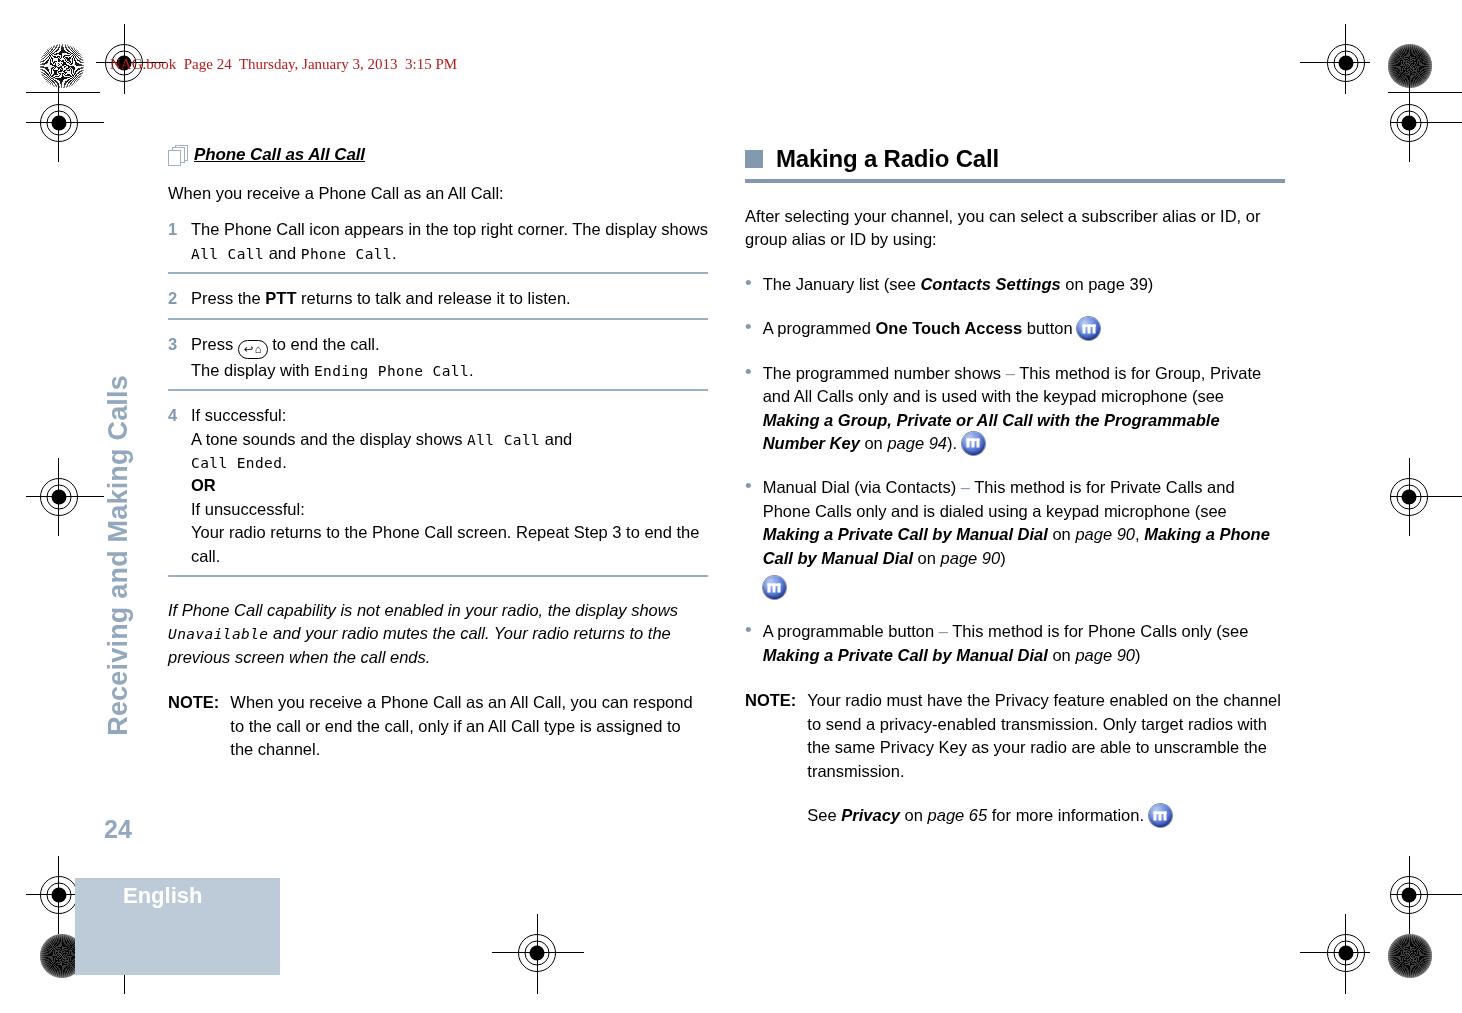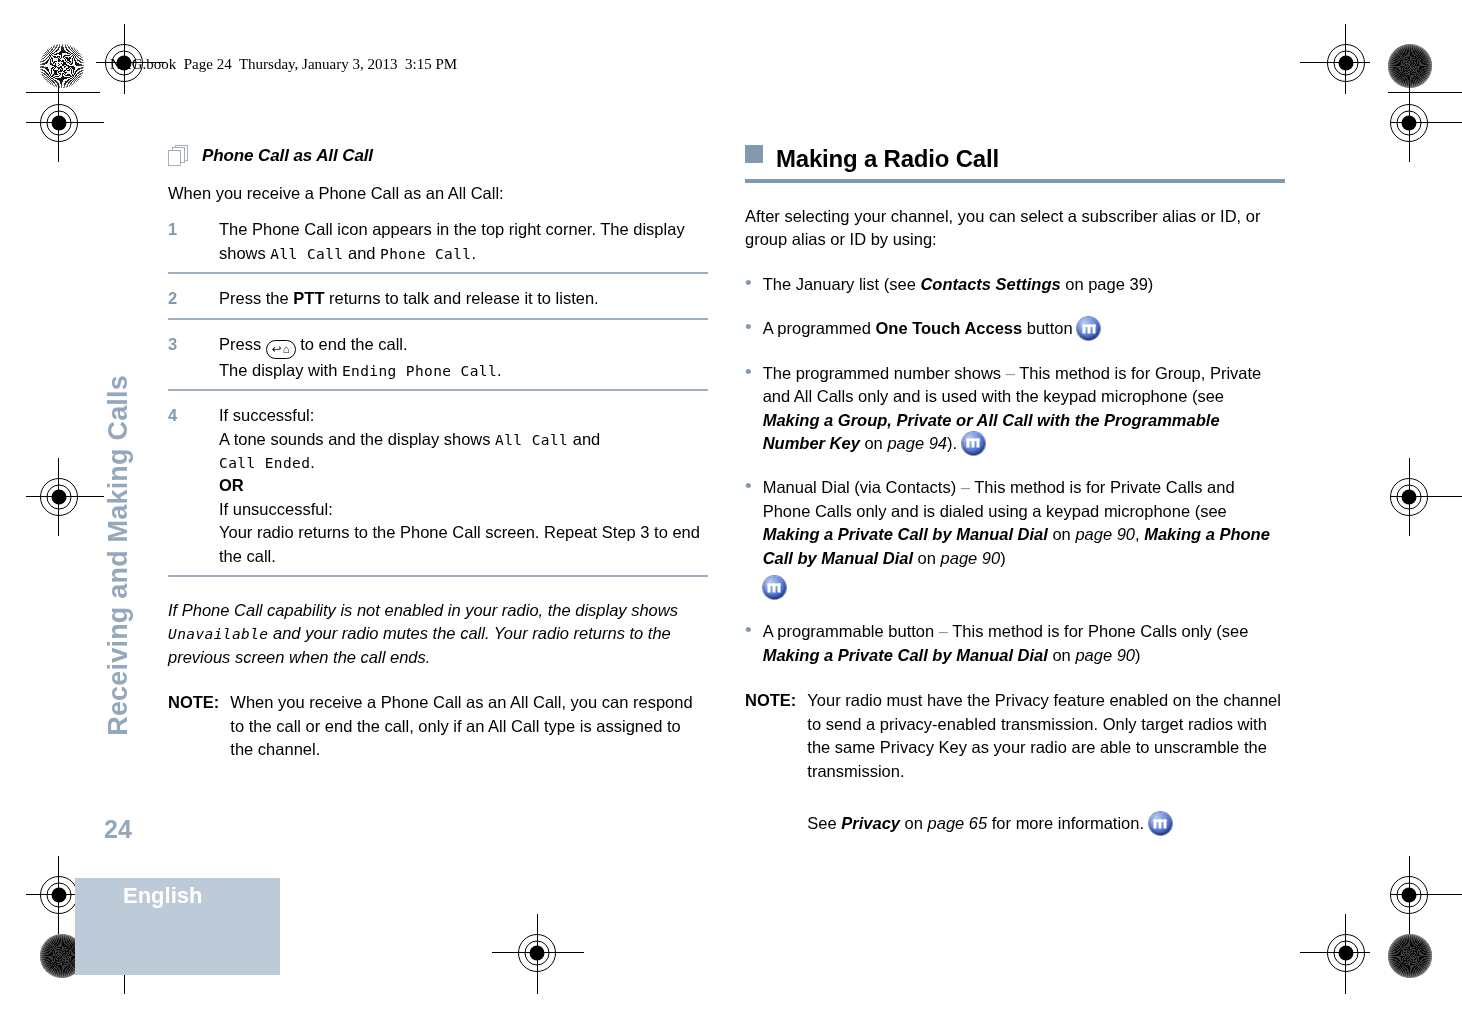--- a/index.html
+++ b/index.html
@@ -51,64 +51,64 @@
     background:#bdcbd9;
   }
   .lang-label{
     position:absolute;left:123px;top:883px;
     font-size:22px;font-weight:bold;color:#ffffff;
   }
 
   
   .running-header{
     position:absolute;left:110px;top:56px;
-    font-family:"Liberation Serif", serif;font-size:15px;color:#000000;
+    font-family:"Liberation Serif", serif;font-size:15px;color:#b91c1c;
     white-space:pre;
   }
 
   
   .col{position:absolute;top:145px;width:540px;}
   .col-left{left:168px;}
   .col-right{left:745px;}
 
   
-  .sub-head{display:flex;align-items:flex-end;gap:14px;margin:0 0 16px 0;}
+  .sub-head{display:flex;align-items:flex-start;gap:6px;margin:0 0 16px 0;text-decoration:underline;}
   .pages-icon{width:20px;height:21px;position:relative;flex:0 0 auto;}
   .pages-icon i{position:absolute;display:block;border:1px solid #9fb0c2;background:#fff;box-sizing:border-box;}
   .pages-icon i:nth-child(1){width:13px;height:16px;left:7px;top:0;}
   .pages-icon i:nth-child(2){width:13px;height:16px;left:4px;top:2px;}
   .pages-icon i:nth-child(3){width:13px;height:16px;left:0px;top:5px;}
   .sub-head-text{font-size:17px;font-weight:bold;font-style:italic;letter-spacing:-.1px;}
 
   .bold-lead{font-size:16.5px;font-weight:bold;margin:0;line-height:1.42;}
   .plain{font-size:16.5px;margin:0;line-height:1.42;}
 
   .step{display:flex;gap:9px;padding:0 0 7px 0;border-bottom:2px solid #9db0c3;margin-top:13px;}
   .step:last-of-type{}
   .step-num{flex:0 0 14px;font-size:16.5px;font-weight:bold;color:#8299b0;line-height:1.42;}
-  .step-body{flex:1 1 auto;font-size:16.5px;line-height:1.42;margin-left:28px;}
+  .step-body{flex:1 1 auto;font-size:16.5px;line-height:1.42;}
   .lcd{font-family:"DejaVu Sans Mono","Liberation Mono",monospace;font-size:14.5px;letter-spacing:.4px;}
   .lcd-i{font-family:"DejaVu Sans Mono","Liberation Mono",monospace;font-size:14.5px;font-style:italic;letter-spacing:.4px;}
 
   .key-btn{
     display:inline-flex;align-items:center;justify-content:center;gap:2px;
     border:1.5px solid #000;border-radius:11px;
     padding:0 5px;height:17px;line-height:1;vertical-align:-3px;
     font-size:11px;
   }
   .key-btn span{display:inline-block;transform:scale(1.05);}
 
   .note-par{font-size:16.5px;font-style:italic;line-height:1.42;margin:22px 0 0 0;}
 
   .note-blk{display:flex;gap:11px;margin-top:22px;}
   .note-lab{flex:0 0 auto;font-size:16.5px;font-weight:bold;line-height:1.42;text-align:center;}
   .note-txt{flex:1 1 auto;font-size:16.5px;line-height:1.42;}
 
   
-  .sec-head-row{display:flex;align-items:flex-start;gap:13px;}
+  .sec-head-row{display:flex;align-items:center;gap:13px;}
   .sec-square{width:18px;height:18px;background:#8299b0;flex:0 0 auto;}
   .sec-title{font-size:24px;font-weight:bold;letter-spacing:-.2px;}
   .sec-rule{height:4px;background:#8299b0;margin:6px 0 22px 0;}
 
   .bullet-row{display:flex;gap:11px;margin-top:21px;}
   .bullet-dot{flex:0 0 auto;color:#8299b0;font-size:19px;line-height:1.1;}
   .bullet-txt{flex:1 1 auto;font-size:16.5px;line-height:1.42;}
   .dash{color:#8299b0;}
 
   .radio-icon{
@@ -317,17 +317,17 @@
 
   <div class="bullet-row">
     <span class="bullet-dot">•</span>
     <span class="bullet-txt"><span>A programmable button </span><span class="dash">–</span><span> This method is for Phone Calls only (see </span><b class="bi">Making a Private Call by Manual Dial</b><span> on </span><i class="it">page 90</i><span>)</span></span>
   </div>
 
   <div class="note-blk">
     <div class="note-lab">NOTE:</div>
     <div class="note-txt">
       <span>Your radio must have the Privacy feature enabled on the channel to send a privacy-enabled transmission. Only target radios with the same Privacy Key as your radio are able to unscramble the transmission.</span>
-      <span style="display:block;margin-top:29px;"><span>See </span><b class="bi">Privacy</b><span> on </span><i class="it">page 65</i><span> for more information. </span><span class="radio-icon"></span></span>
+      <span style="display:block;margin-top:21px;"><span>See </span><b class="bi">Privacy</b><span> on </span><i class="it">page 65</i><span> for more information. </span><span class="radio-icon"></span></span>
     </div>
   </div>
 
 </div>
 
 </body></html>

